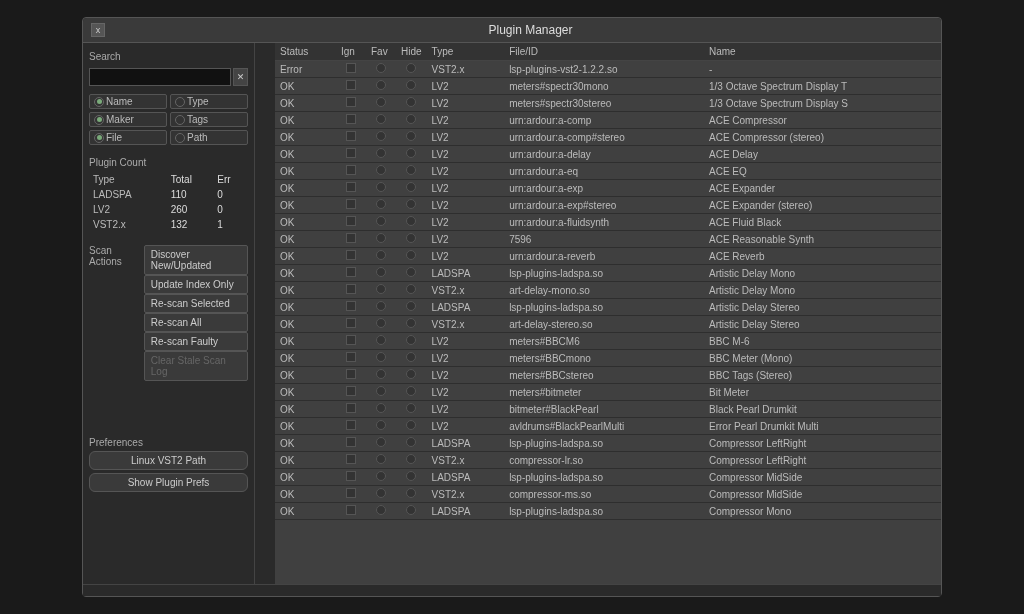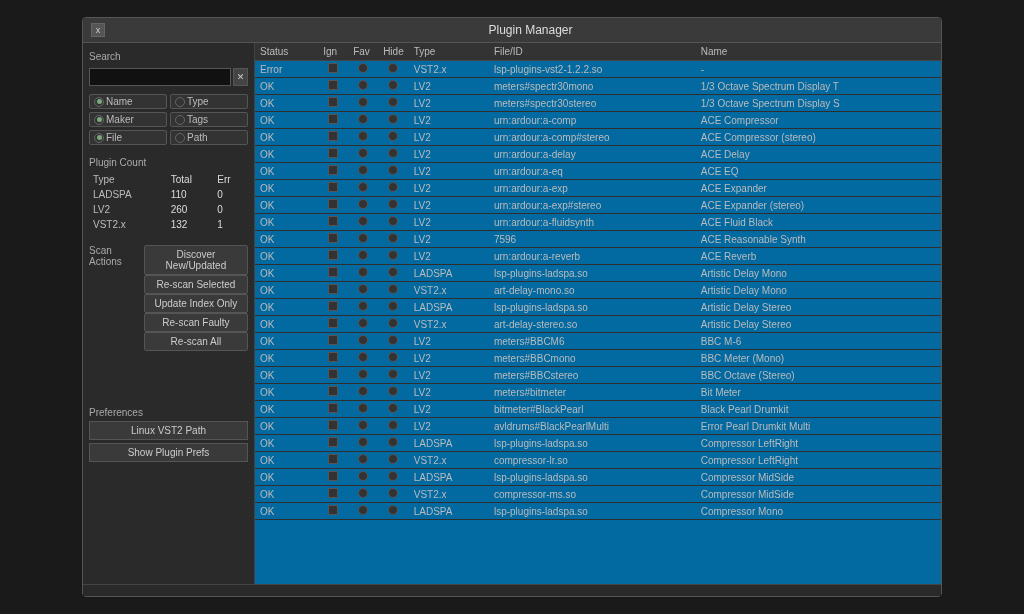--- a/index.html
+++ b/index.html
@@ -49,20 +49,21 @@
     }
     .title-text {
       font-size: 12px;
       color: #ddd;
       margin-left: 37px;
     }
     .main-content {
       display: flex;
       flex: 1;
       overflow: hidden;
+      gap: 20px;
     }
     .sidebar {
       width: 172px;
       min-width: 172px;
       background: #2a2a2a;
       border-right: 1px solid #444;
       padding: 8px 6px;
       display: flex;
       flex-direction: column;
       gap: 4px;
@@ -164,21 +165,20 @@
       color: #aaa;
       margin-bottom: 2px;
     }
     .action-btn {
       background: #3a3a3a;
       border: 1px solid #555;
       color: #ccc;
       padding: 3px 6px;
       font-size: 10px;
       cursor: pointer;
-      text-align: center;
       border-radius: 2px;
     }
     .action-btn.disabled {
       color: #666;
       cursor: default;
     }
     .preferences {
       margin-top: 8px;
     }
     .pref-title {
@@ -193,26 +193,26 @@
       gap: 3px;
     }
     .pref-btn {
       background: #3a3a3a;
       border: 1px solid #555;
       color: #ccc;
       padding: 3px 6px;
       font-size: 10px;
       cursor: pointer;
       text-align: center;
-      border-radius: 0;
+      border-radius: 6px;
     }
     .plugin-table-container {
       flex: 1;
       overflow: auto;
-      background: #0369a1;
+      background: #404040;
     }
     .plugin-table {
       width: 100%;
       border-collapse: collapse;
       font-size: 10px;
     }
     .plugin-table thead tr {
       background: #333;
       position: sticky;
       top: 0;
@@ -331,24 +331,25 @@
     <td class="num">1</td>
   </tr>
             </tbody>
         </table>
       </div>
 
       <div class="scan-actions">
         <div class="scan-actions-title">Scan Actions</div>
         <div id="scan-btns">
             <div class="action-btn">Discover New/Updated</div>
+            <div class="action-btn">Update Index Only</div>
             <div class="action-btn">Re-scan Selected</div>
-            <div class="action-btn">Update Index Only</div>
+            <div class="action-btn">Re-scan All</div>
             <div class="action-btn">Re-scan Faulty</div>
-            <div class="action-btn">Re-scan All</div>
+            <div class="action-btn disabled">Clear Stale Scan Log</div>
           </div>
       </div>
 
       <div class="preferences">
         <div class="pref-title">Preferences</div>
         <div class="pref-btns" id="pref-btns">
             <div class="pref-btn">Linux VST2 Path</div>
             <div class="pref-btn">Show Plugin Prefs</div>
           </div>
       </div>
@@ -530,21 +531,21 @@
     <td>meters#BBCmono</td>
     <td>BBC Meter (Mono)</td>
   </tr>
             <tr>
     <td class="status-ok">OK</td>
     <td class="checkbox-cell"><span class="cb-box"></span></td>
     <td class="checkbox-cell"><span class="circle-btn"></span></td>
     <td class="checkbox-cell"><span class="circle-btn"></span></td>
     <td>LV2</td>
     <td>meters#BBCstereo</td>
-    <td>BBC Octave (Stereo)</td>
+    <td>BBC Tags (Stereo)</td>
   </tr>
             <tr>
     <td class="status-ok">OK</td>
     <td class="checkbox-cell"><span class="cb-box"></span></td>
     <td class="checkbox-cell"><span class="circle-btn"></span></td>
     <td class="checkbox-cell"><span class="circle-btn"></span></td>
     <td>LV2</td>
     <td>meters#bitmeter</td>
     <td>Bit Meter</td>
   </tr>

